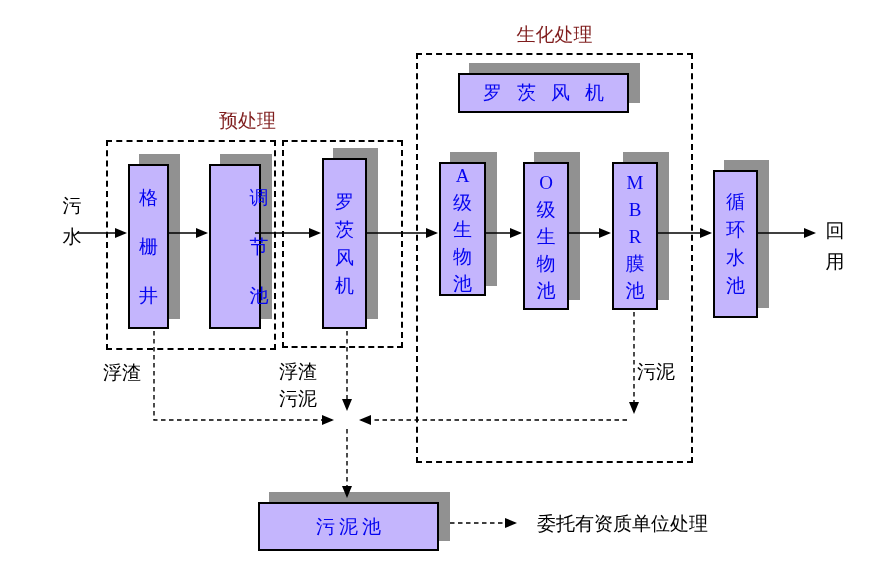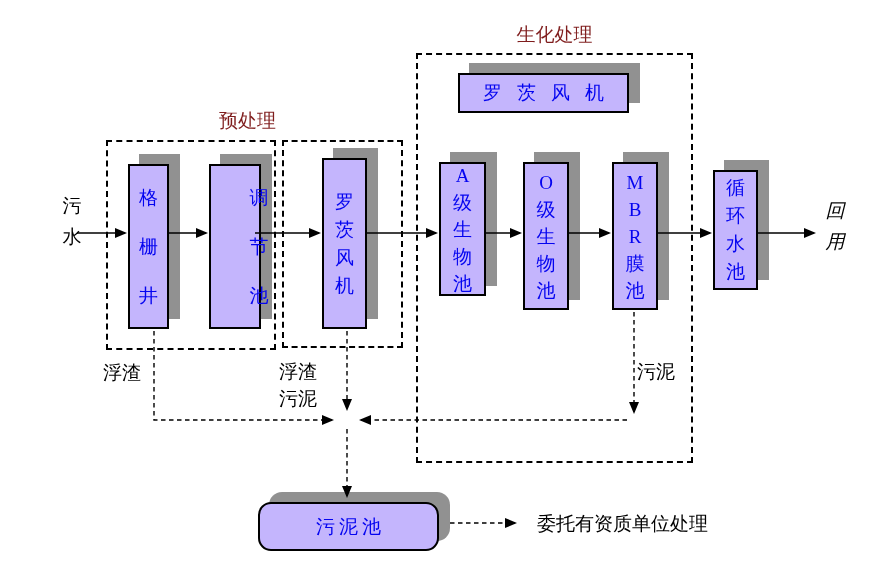--- a/index.html
+++ b/index.html
@@ -32,21 +32,21 @@
 <div id="canvas">
 
   <div class="group" style="left:106px; top:140px; width:170px; height:210px;"></div>
   <div class="group" style="left:282px; top:140px; width:121px; height:208px;"></div>
   <div class="group" style="left:416px; top:53px; width:277px; height:410px;"></div>
 
   <div class="gtitle" style="left:106px; top:110px; width:170px;text-align:right;">预处理</div>
   <div class="gtitle" style="left:416px; top:24px; width:277px;">生化处理</div>
 
   <div class="flabel vtext" style="left:60px; top:190px;">污水</div>
-  <div class="flabel vtext" style="left:823px; top:195px;font-style:italic;">回用</div>
+  <div class="flabel vtext" style="left:823px; top:215px;">回用</div>
 
   <div class="node" style="left:128px; top:164px; width:41px; height:165px;">
     <span class="vlabel lh49">格栅井</span>
   </div>
   <div class="node" style="left:209px; top:164px; width:46px; height:165px;padding-left:48px;">
     <span class="vlabel lh49">调节池</span>
   </div>
   <div class="node" style="left:322px; top:158px; width:45px; height:171px;">
     <span class="vlabel lh28">罗茨风机</span>
   </div>
@@ -55,24 +55,24 @@
   </div>
   <div class="node" style="left:439px; top:162px; width:47px; height:134px;">
     <span class="vlabel lh27">A级生物池</span>
   </div>
   <div class="node" style="left:523px; top:162px; width:46px; height:148px;align-items:center;">
     <span class="vlabel lh27">O级生物池</span>
   </div>
   <div class="node" style="left:612px; top:162px; width:46px; height:148px;">
     <span class="vlabel lh27">MBR膜池</span>
   </div>
-  <div class="node" style="left:713px; top:170px; width:45px; height:120px;">
+  <div class="node" style="left:713px; top:170px; width:45px; height:148px;">
     <span class="vlabel lh28">循环水池</span>
   </div>
-  <div class="node" style="left:258px; top:502px; width:181px; height:49px;border-radius:13px;">
+  <div class="node" style="left:258px; top:502px; width:181px; height:49px;">
     <span class="hlabel">污泥池</span>
   </div>
 
   <div class="flabel" style="left:103px; top:359px;">浮渣</div>
   <div class="flabel" style="left:279px; top:358px;">
       <div>浮渣</div>
       <div>污泥</div>
     </div>
   <div class="flabel" style="left:637px; top:358px;">污泥</div>
   <div class="flabel" style="left:537px; top:510px;">委托有资质单位处理</div>

